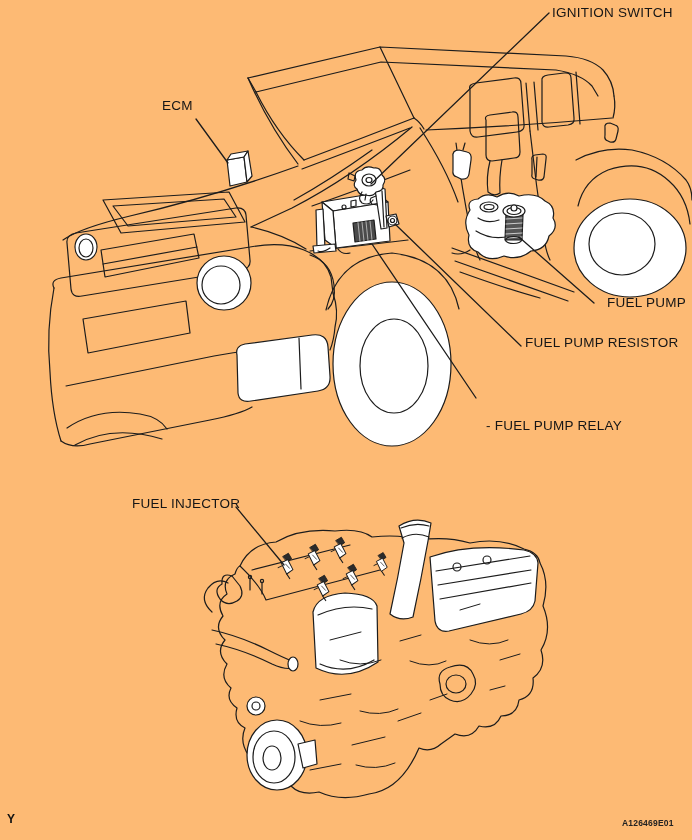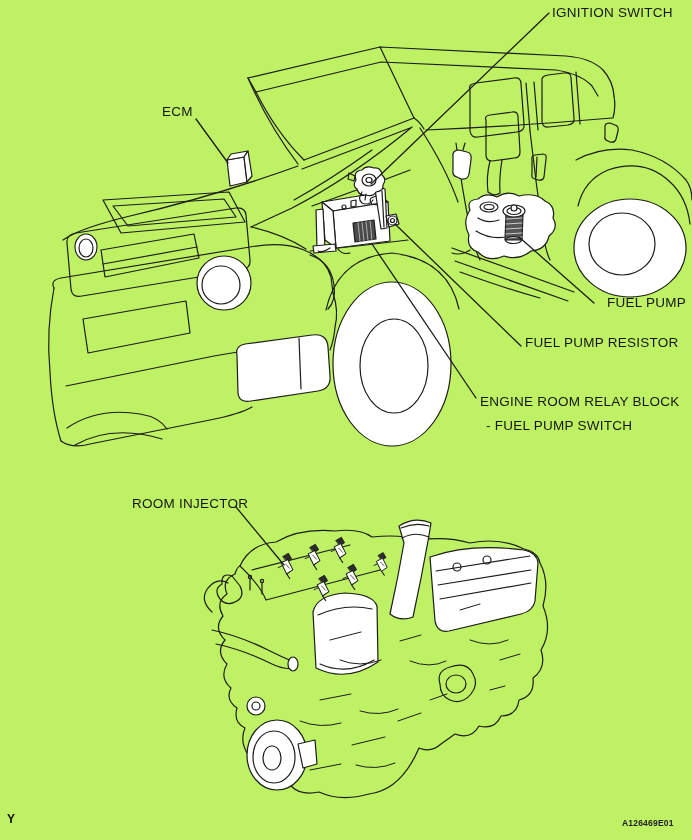--- a/index.html
+++ b/index.html
@@ -1,17 +1,17 @@
 <!DOCTYPE html>
 <html><head>
 <meta charset="utf-8">
 <style>
   html,body{margin:0;padding:0;background:#ffffff;}
   .page{
-    position:relative;width:692px;height:840px;background:#bef264;
+    position:relative;width:692px;height:840px;background:#fdba74;
     font-family:"Liberation Sans",sans-serif;overflow:hidden;
   }
   svg.art{position:absolute;left:0;top:0;}
   .lbl{
     position:absolute;font-size:13.5px;color:#161616;white-space:nowrap;
     letter-spacing:.25px;line-height:14px;
   }
   .corner-mark{
     position:absolute;left:7px;top:812px;font-size:12px;font-weight:bold;color:#111;
   }
@@ -260,23 +260,22 @@
     <path d="M549,13 L371,184"></path>
     <path d="M196,119 L228,163"></path>
     <path d="M594,303 L519,237"></path>
     <path d="M521,346 L395,224"></path>
     <path d="M476,398 L372,244"></path>
     <path d="M236,507 L284,565"></path>
   </g>
 </svg>
 
 <div class="lbl" style="left:552px;top:6px">IGNITION SWITCH</div>
-<div class="lbl" style="left:162px;top:105px">ECM</div>
+<div class="lbl" style="left:162px;top:99px">ECM</div>
 <div class="lbl" style="left:607px;top:296px">FUEL PUMP</div>
 <div class="lbl" style="left:525px;top:336px">FUEL PUMP RESISTOR</div>
-<div class="lbl" style="left:480px;top:395px">ENGINE ROOM RELAY BLOCK</div>
-<div class="lbl" style="left:486px;top:419px">- FUEL PUMP SWITCH</div>
-<div class="lbl" style="left:132px;top:497px">ROOM INJECTOR</div>
+<div class="lbl" style="left:486px;top:419px">- FUEL PUMP RELAY</div>
+<div class="lbl" style="left:132px;top:497px">FUEL INJECTOR</div>
 
 <div class="corner-mark">Y</div>
 <div class="figure-id">A126469E01</div>
 
 </div>
 
 </body></html>

